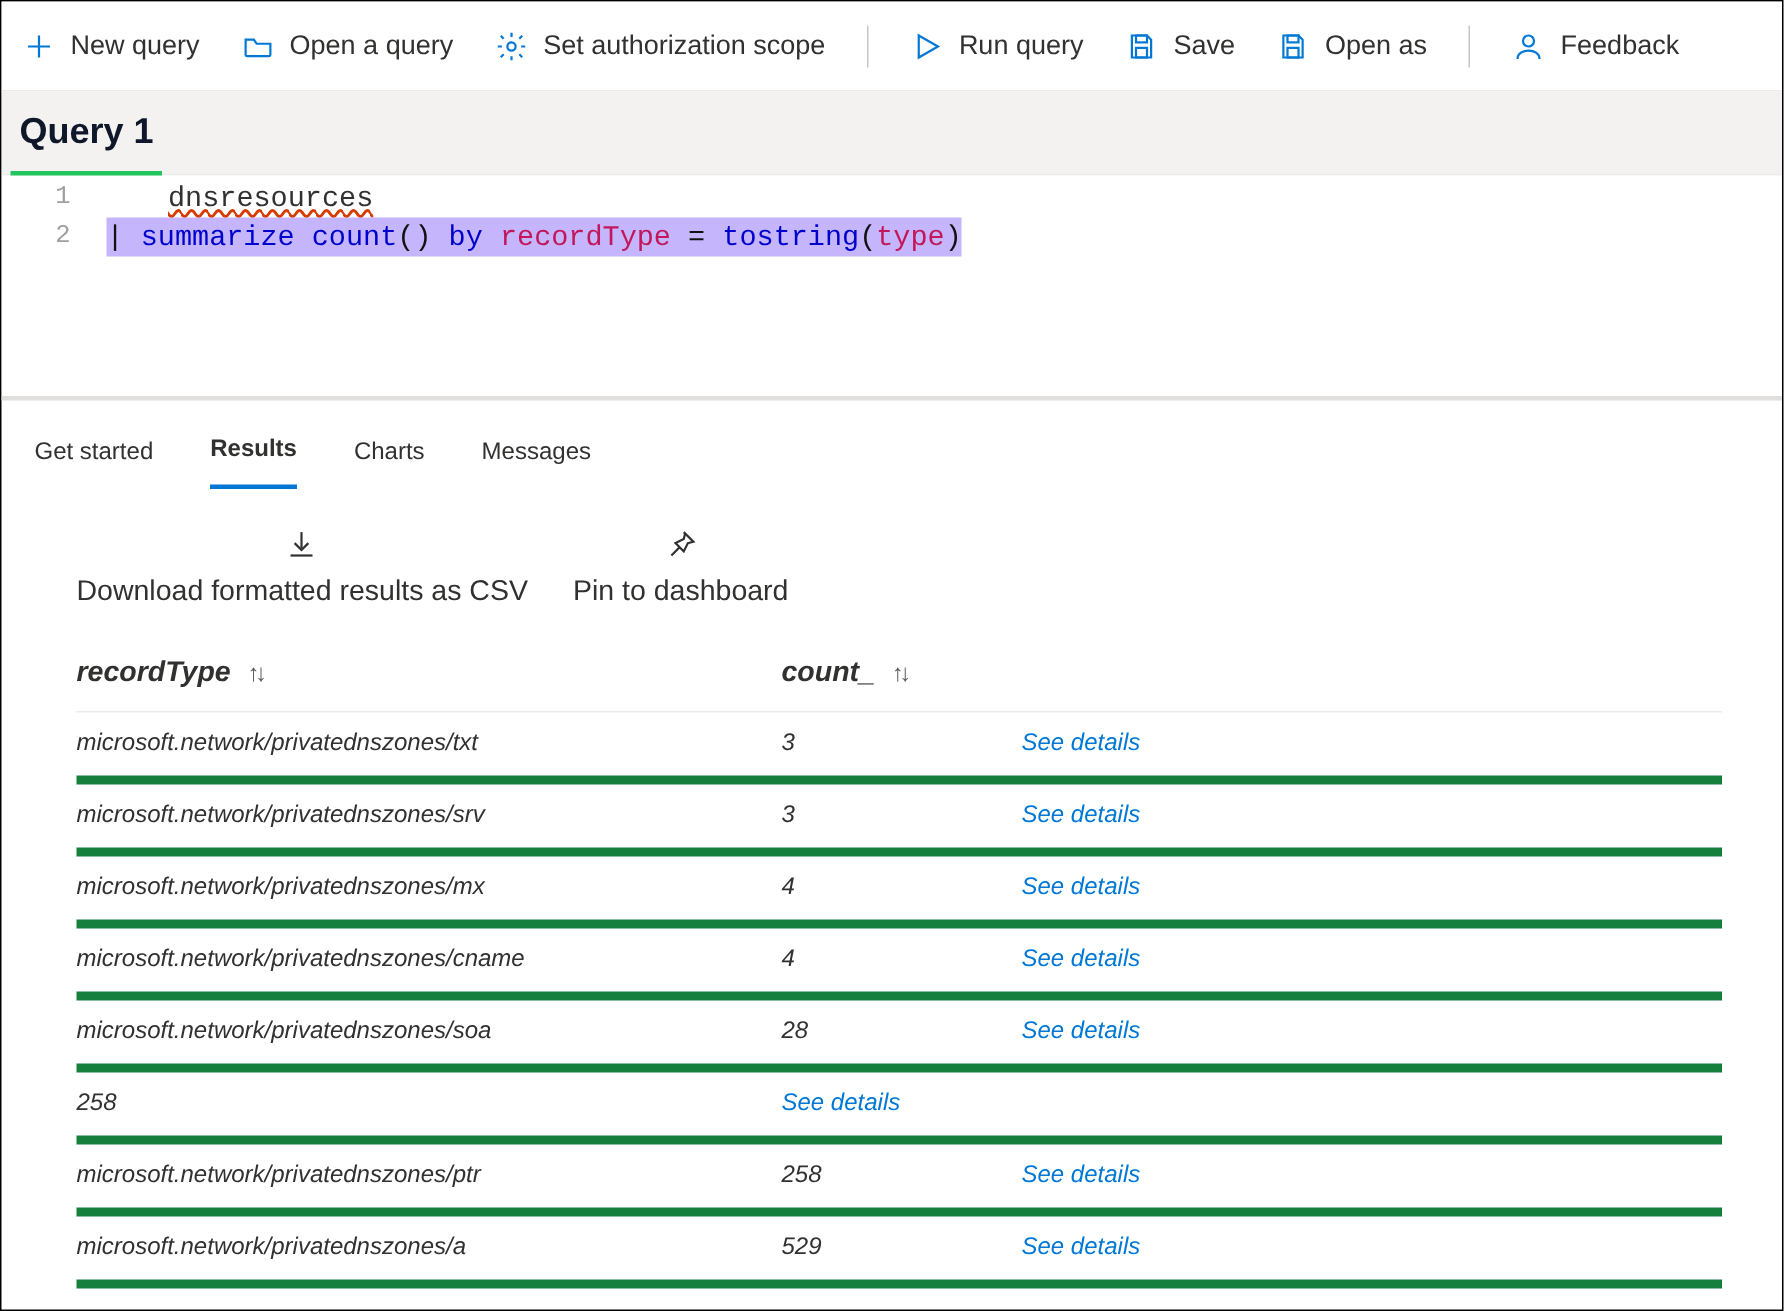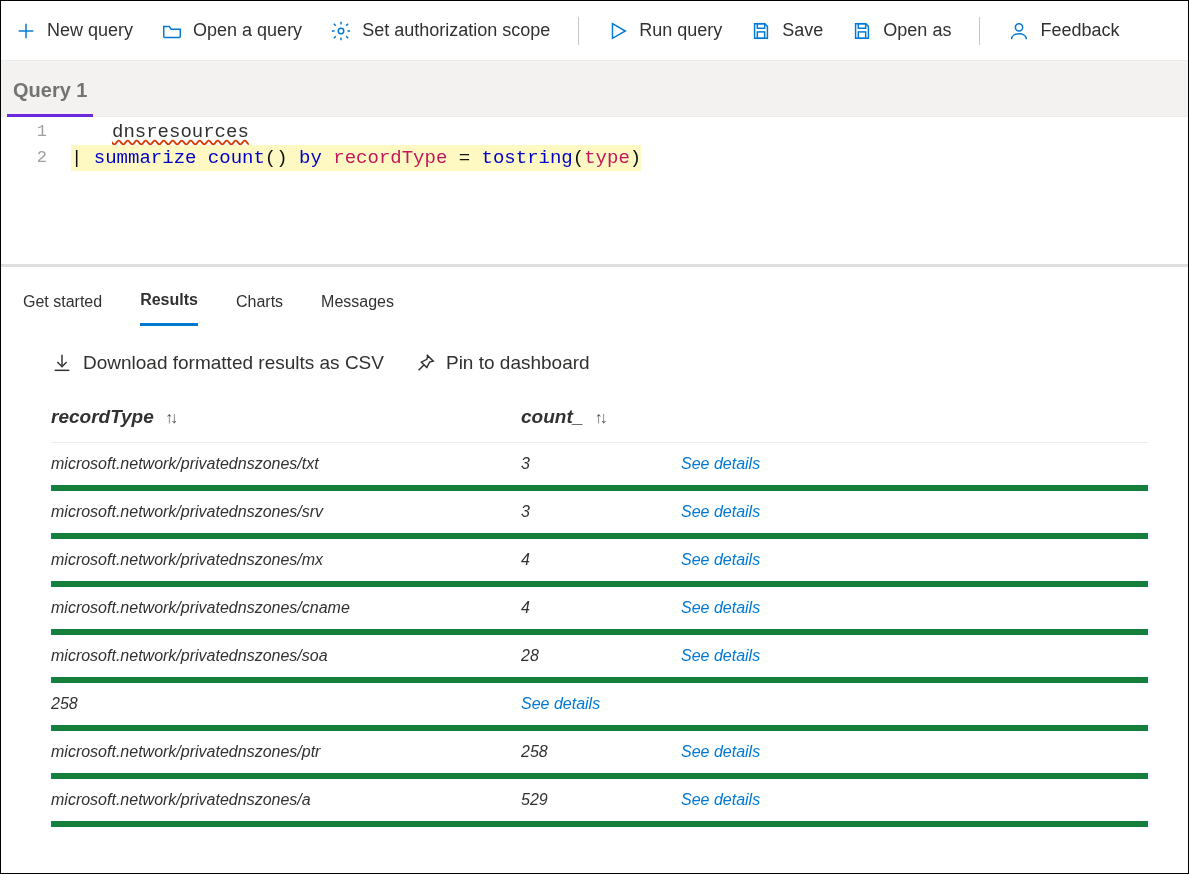--- a/index.html
+++ b/index.html
@@ -42,25 +42,25 @@
   
   .query-tabs {
     background: #f3f2f1;
     height: 56px;
     display: flex;
     align-items: flex-end;
     padding: 0 6px;
     border-bottom: 1px solid #edebe9;
   }
   .query-tab {
-    font-size: 20px;
+    font-size: 24px;
     font-weight: 600;
-    color: #737373;
+    color: #0f172a;
     padding: 10px 6px 12px 6px;
-    border-bottom: 3px solid #6d28d9;
+    border-bottom: 3px solid #22c55e;
     margin-bottom: -1px;
   }
   
   .editor {
     font-family: Consolas, "Courier New", monospace;
     font-size: 19px;
     background: #fff;
     padding-top: 2px;
     height: 150px;
     border-bottom: 3px solid #e1dfdd;
@@ -80,21 +80,21 @@
   }
   .code {
     line-height: 26px;
     white-space: pre;
   }
   .squiggle {
     text-decoration: underline wavy #d83b01;
     text-underline-offset: 2px;
     margin-left: 41px;
   }
-  .code.hl { background: #fef9c3; }
+  .code.hl { background: #c4b5fd; }
   .kw { color: #0000cc; }
   .fn { color: #0000cc; }
   .ident { color: #c2185b; }
   .punct { color: #111; }
   
   .result-tabs {
     display: flex;
     gap: 38px;
     align-items: center;
     padding: 16px 22px 0 22px;
@@ -116,20 +116,21 @@
     align-items: center;
     padding: 26px 24px 18px 50px;
     font-size: 19px;
     color: #323130;
   }
   .actions-row .act {
     display: inline-flex;
     align-items: center;
     gap: 10px;
     cursor: pointer;
+    flex-direction: column;
   }
   .actions-row .icon { width: 22px; height: 22px; color: #323130; }
   .actions-row .icon svg { width: 22px; height: 22px; stroke: currentColor; fill: none; stroke-width: 1.6; }
   
   .results-table {
     padding: 0 40px 0 50px;
   }
   .rt-head, .rt-row {
     display: grid;
     grid-template-columns: 470px 160px 1fr;

